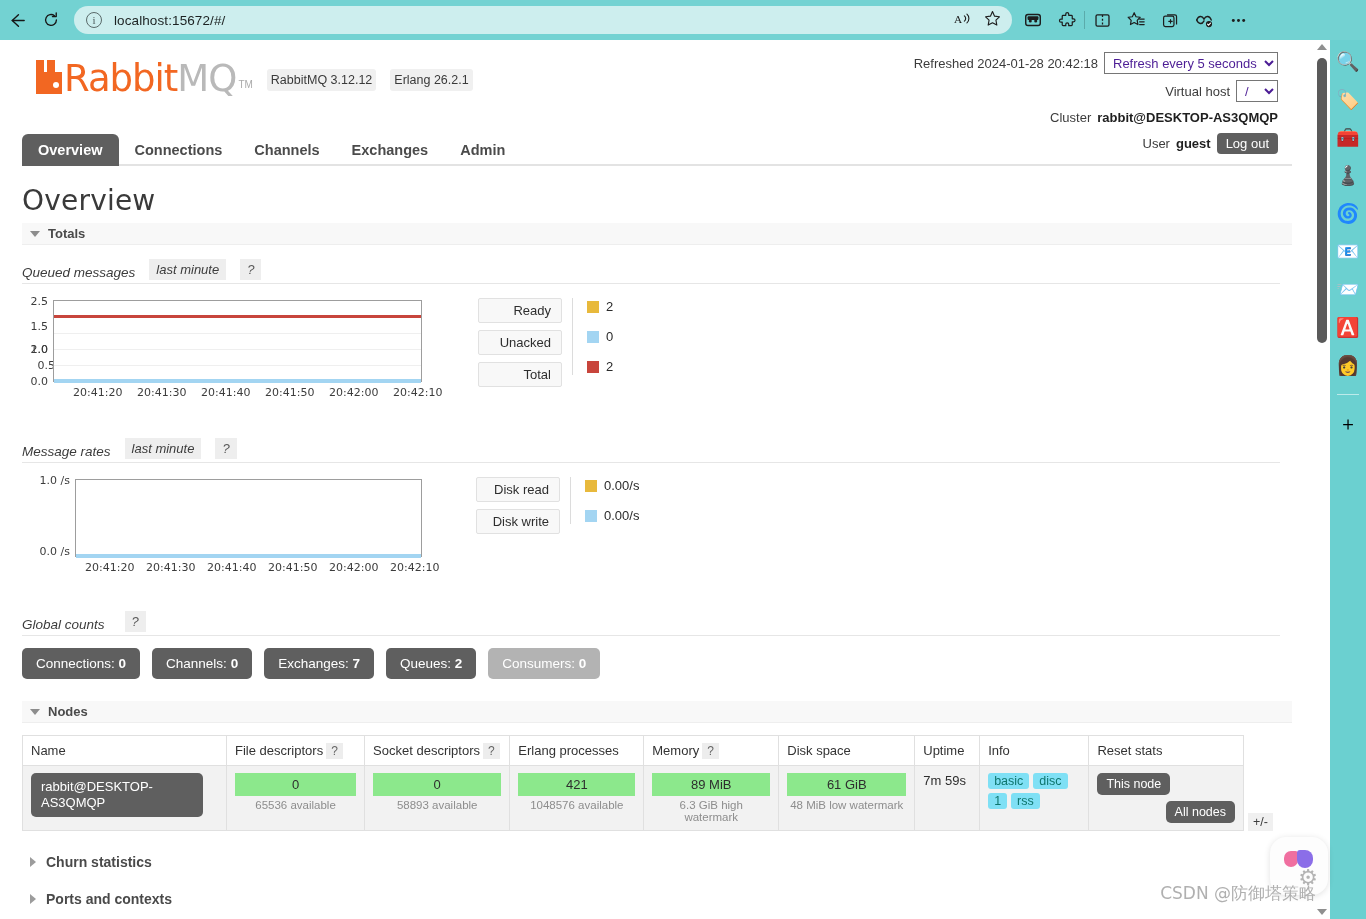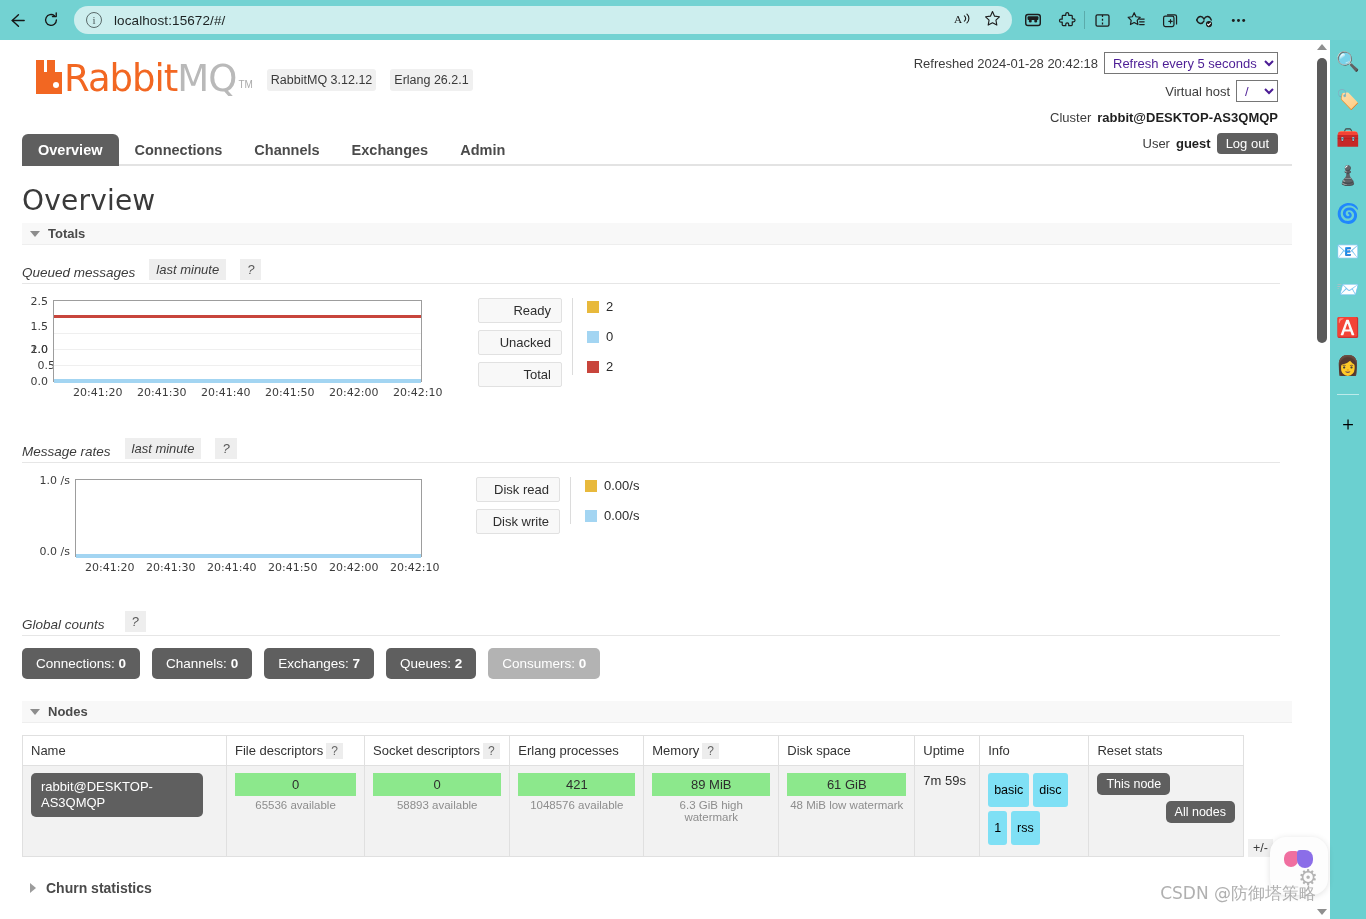--- a/index.html
+++ b/index.html
@@ -241,22 +241,22 @@
     padding: 6px 10px; display: inline-block; line-height: 16px; font-size: 13px;
     max-width: 172px;
   }
   .bar-cell { text-align: center; }
   .bar {
     background: #8ce88c; color: #2e2e2e; font-size: 13px;
     padding: 4px 0; text-align: center; display: block;
   }
   .bar-sub { color: #8d8d8d; font-size: 11.5px; text-align: center; display: block; margin-top: 3px; }
   .chip {
-    background: #7fe0f5; color: #000000; font-size: 12.5px;
-    padding: 10px 6px; border-radius: 3px; display: inline-block; margin: 0 4px 4px 0;
+    background: #7fe0f5; color: #0f766e; font-size: 12.5px;
+    padding: 1px 6px; border-radius: 3px; display: inline-block; margin: 0 4px 4px 0;
   }
   .nodebtn {
     background: #5f5f5f; color: #fff; font-size: 12.5px;
     padding: 4px 9px; border-radius: 5px; border: none; cursor: pointer; display: inline-block;
     font-family: "Liberation Sans", sans-serif;
   }
   .plusminus {
     background: #f0f0f0; color: #3c3c3c; font-size: 12.5px;
     padding: 2px 5px; display: inline-block;
   }

